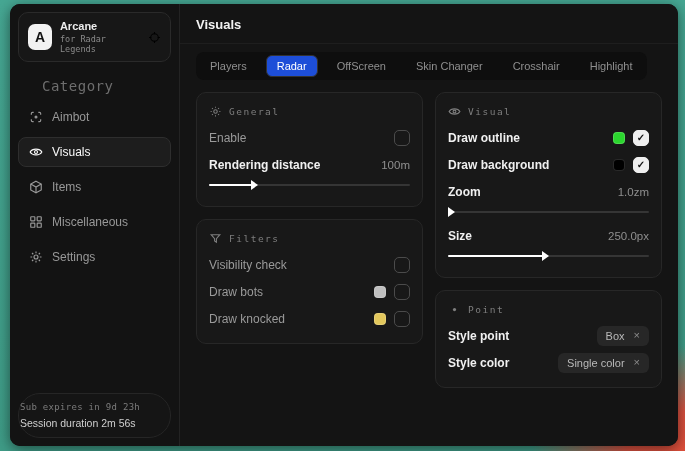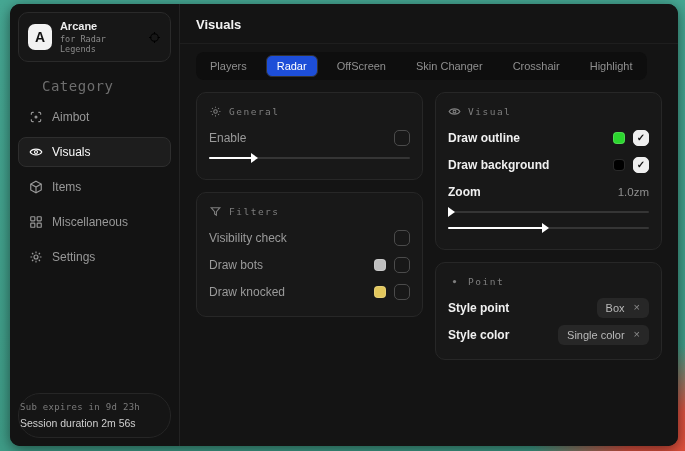--- a/index.html
+++ b/index.html
@@ -211,20 +211,24 @@
               <span>General</span>
             </div>
             <div class="row">
               <span class="row-label">Enable</span>
               <span class="row-right">
                 <span class="checkbox">
                   
                 </span>
               </span>
             </div>
+            <div class="row">
+              <span class="row-label strong">Rendering distance</span>
+              <span class="value">100m</span>
+            </div>
             <div class="slider">
               <div class="track"></div>
               <div class="fill" style="width: 22%;"></div>
               <div class="thumb" style="left: 22%;"></div>
             </div>
           </section>
 
           <section class="card">
             <div class="card-head">
               <span class="icon">
@@ -295,20 +299,24 @@
             </div>
             <div class="row">
               <span class="row-label strong">Zoom</span>
               <span class="value">1.0zm</span>
             </div>
             <div class="slider">
               <div class="track"></div>
               <div class="fill" style="width: 1%;"></div>
               <div class="thumb" style="left: 1%;"></div>
             </div>
+            <div class="row">
+              <span class="row-label strong">Size</span>
+              <span class="value">250.0px</span>
+            </div>
             <div class="slider">
               <div class="track"></div>
               <div class="fill" style="width: 48%;"></div>
               <div class="thumb" style="left: 48%;"></div>
             </div>
           </section>
 
           <section class="card">
             <div class="card-head">
               <span class="icon">

